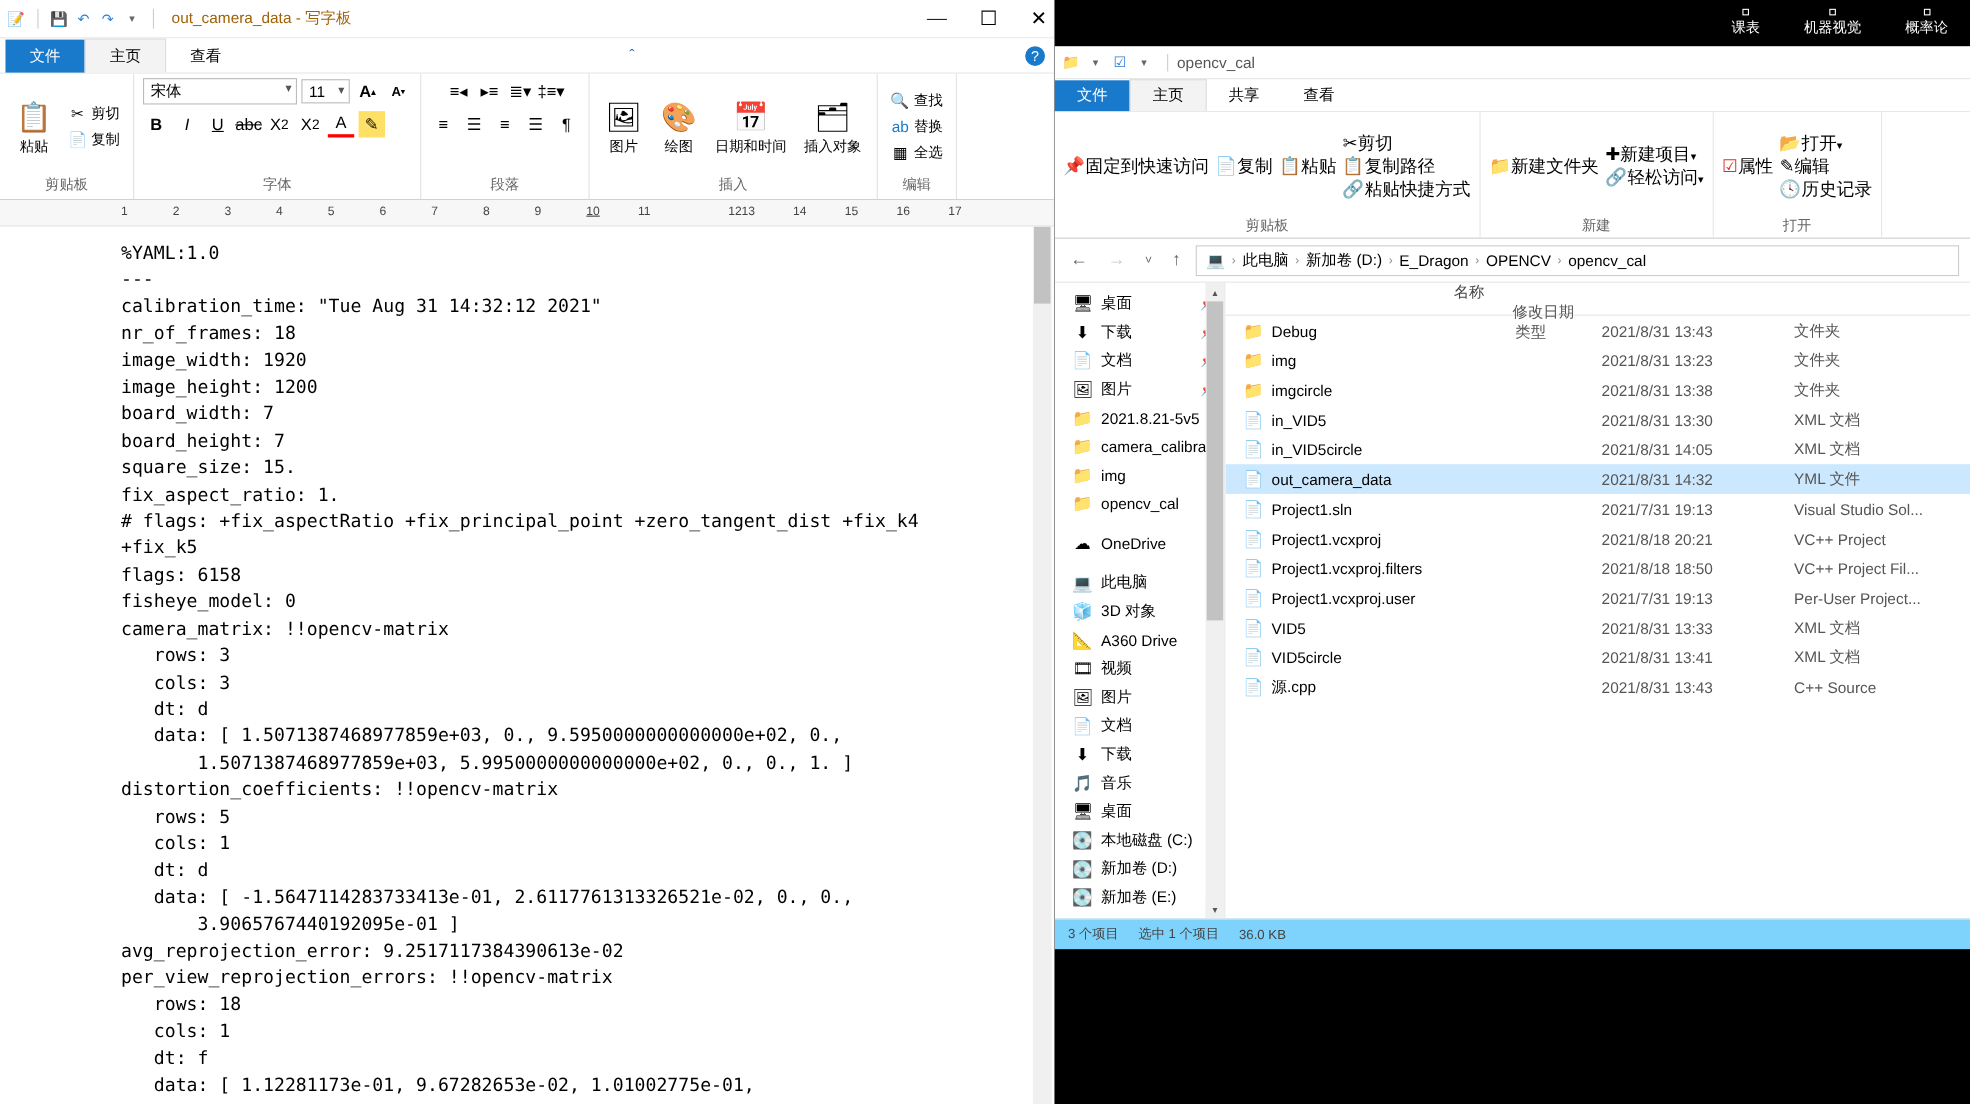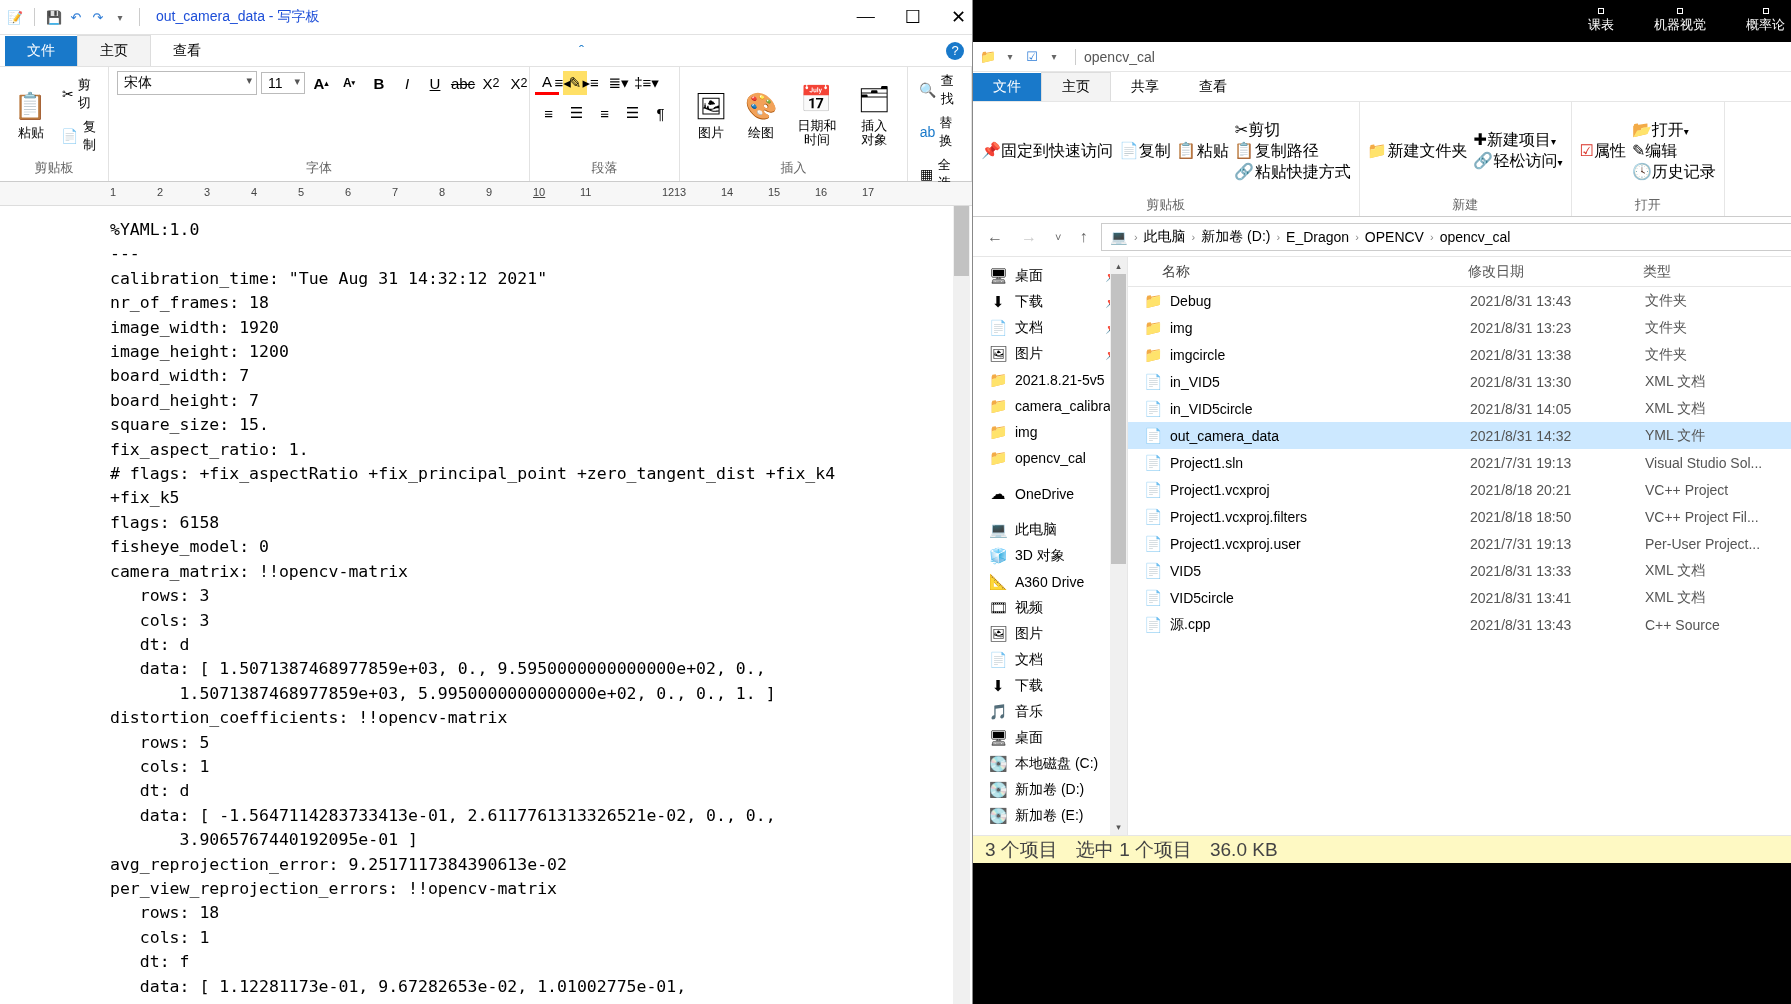--- a/index.html
+++ b/index.html
@@ -4,21 +4,21 @@
 <style>
 * { margin: 0; padding: 0; box-sizing: border-box; font-family: "Microsoft YaHei", sans-serif; }
 body { width: 1791px; height: 1004px; display: flex; overflow: hidden; background: #fff; }
 
 
 .wordpad { width: 973px; height: 1004px; display: flex; flex-direction: column; border-right: 1px solid #888; }
 .wp-title { height: 35px; background: #fff; display: flex; align-items: center; padding: 0 6px; border-bottom: 1px solid #e2e2e2; }
 .wp-title .qat { display: flex; gap: 4px; align-items: center; }
 .wp-title .qat .qicon { width: 18px; height: 18px; display: flex; align-items: center; justify-content: center; font-size: 13px; }
 .wp-title .sep { width: 1px; height: 18px; background: #ccc; margin: 0 6px; }
-.wp-title .title-text { flex: 1; margin-left: 10px; font-size: 14px; color: #1d4ed8; }
+.wp-title .title-text { flex: 1; margin-left: 10px; font-size: 14px; color: #a16207; }
 .wp-title .winbtns { display: flex; gap: 30px; }
 .wp-title .winbtns span { font-size: 18px; cursor: pointer; color: #000; font-family: "Segoe UI Symbol"; }
 
 .wp-menu { height: 32px; display: flex; align-items: center; padding-left: 5px; border-bottom: 1px solid #e2e2e2; background: #fff; }
 .wp-menu .tab { padding: 6px 22px; font-size: 14px; cursor: pointer; }
 .wp-menu .tab.file { background: #1979ca; color: #fff; }
 .wp-menu .tab.active { background: #f3f3f3; border: 1px solid #ddd; border-bottom: none; }
 .wp-menu .help { margin-left: auto; margin-right: 12px; color: #1979ca; font-size: 15px; }
 
 .wp-ribbon { height: 115px; display: flex; border-bottom: 1px solid #ccc; background: #fff; }
@@ -82,32 +82,32 @@
 .ex-nav { width: 155px; border-right: 1px solid #e6e6e6; padding: 6px 0; font-size: 14px; overflow-y: auto; position: relative; }
 .ex-nav .nitem { padding: 4px 8px 4px 16px; display: flex; align-items: center; gap: 8px; cursor: pointer; }
 .ex-nav .nitem .nicon { width: 18px; text-align: center; font-size: 15px; }
 .ex-nav .nitem .pin { margin-left: auto; font-size: 11px; color: #888; }
 .ex-nav .spacer { height: 10px; }
 .ex-nav-scroll { position: absolute; right: 0; top: 0; bottom: 0; width: 17px; background: #f0f0f0; }
 .ex-nav-scroll .arr { position: absolute; left: 0; right: 0; height: 17px; background: #f0f0f0; display: flex; align-items: center; justify-content: center; font-size: 9px; color: #555; }
 .ex-nav-scroll .thumb { position: absolute; left: 1px; right: 1px; background: #c2c2c2; }
 
 .ex-list { flex: 1; display: flex; flex-direction: column; }
-.ex-list .hdr { height: 30px; display: flex; align-items: center; border-bottom: 1px solid #e6e6e6; font-size: 14px; color: #444; }
+.ex-list .hdr { height: 30px; display: flex; align-items: center; border-bottom: 1px solid #e6e6e6; font-size: 14px; color: #444; flex-direction: column; }
 .ex-list .hdr .col { padding: 0 10px; }
 .ex-list .rows { flex: 1; overflow: auto; }
 .ex-list .row { height: 27px; display: flex; align-items: center; font-size: 14px; padding-left: 2px; cursor: pointer; }
 .ex-list .row.selected { background: #cce8ff; }
 .ex-list .row .col { padding: 0 10px; overflow: hidden; white-space: nowrap; }
 .ex-list .row .ricon { width: 20px; text-align: center; font-size: 15px; margin-left: 4px; margin-right: 6px; }
 .col-name { width: 330px; display: flex; align-items: center; }
 .col-date { width: 175px; color: #555; }
 .col-type { width: 170px; color: #555; }
 
-.ex-status { height: 28px; border-top: 1px solid #e6e6e6; display: flex; align-items: center; padding: 0 12px; font-size: 19px; color: #444; gap: 18px; background: #fef9c3; }
+.ex-status { height: 28px; border-top: 1px solid #e6e6e6; display: flex; align-items: center; padding: 0 12px; font-size: 12px; color: #444; gap: 18px; background: #7dd3fc; }
 
 .folder-ico { color:#f8c24b; } .file-ico { color:#4a7ab4; } .xml-ico{color:#5a7fa8;} .cpp-ico{color:#7a6fbf;}
 </style>
 </head>
 <body>
 
 <div class="wordpad">
   <div class="wp-title">
     <div class="qat">
       <span class="qicon" style="color:#2e7cd6">📝</span>
@@ -149,21 +149,21 @@
           <div class="smallbtn">
               <span class="sicon">📄</span>
               <span>复制</span>
             </div>
         </div>
       </div>
       <div class="glabel">剪贴板</div>
     </div>
 
     <div class="group" style="min-width:230px">
-      <div class="gbody" style="flex-direction:row;align-items:flex-start;gap:6px">
+      <div class="gbody" style="flex-direction:column;align-items:flex-start;gap:6px">
         <div class="font-row">
           <div class="font-sel w-34">宋体</div>
           <div class="font-sel w-10">11</div>
           <span class="tbtn" style="font-weight:bold">A<sup style="font-size:8px">▴</sup></span>
           <span class="tbtn" style="font-weight:bold;font-size:12px">A<sup style="font-size:7px">▾</sup></span>
         </div>
         <div class="font-row">
           <span class="tbtn" style="font-weight:bold">B</span>
           <span class="tbtn" style="font-style:italic">I</span>
           <span class="tbtn" style="text-decoration:underline">U</span>

